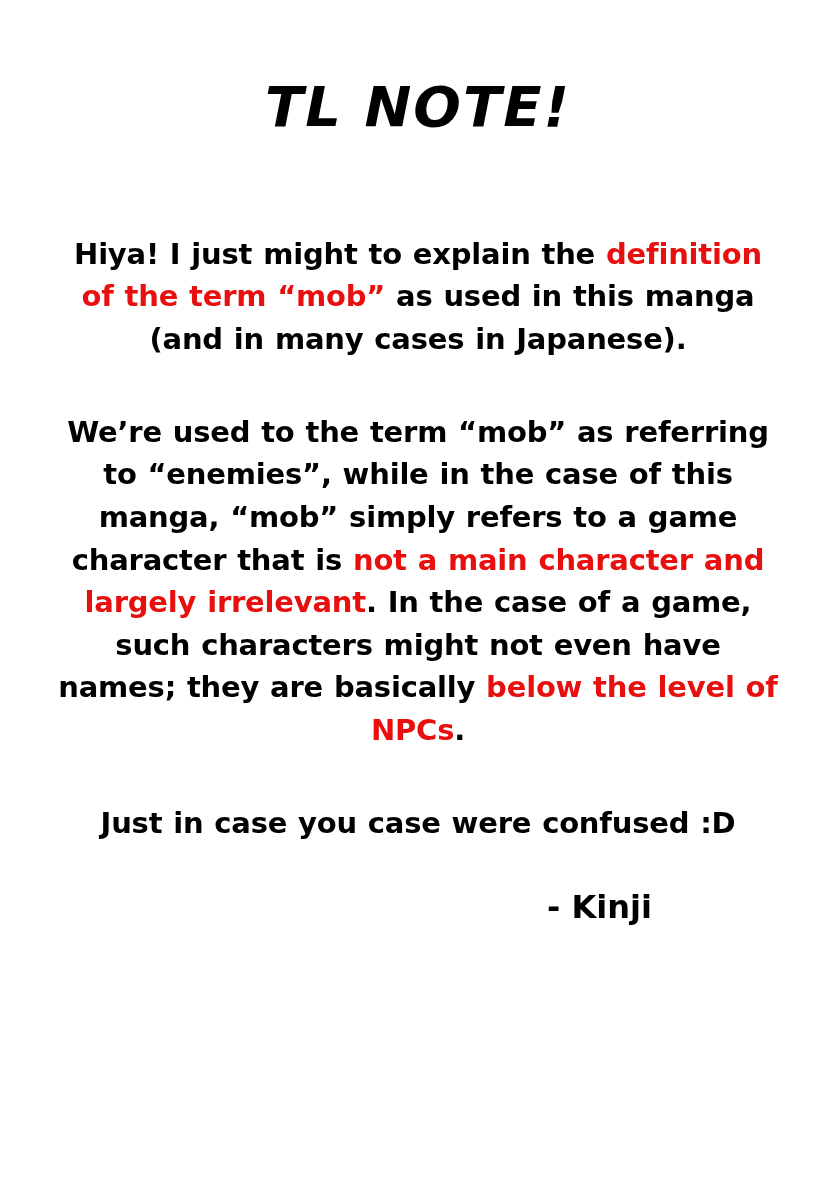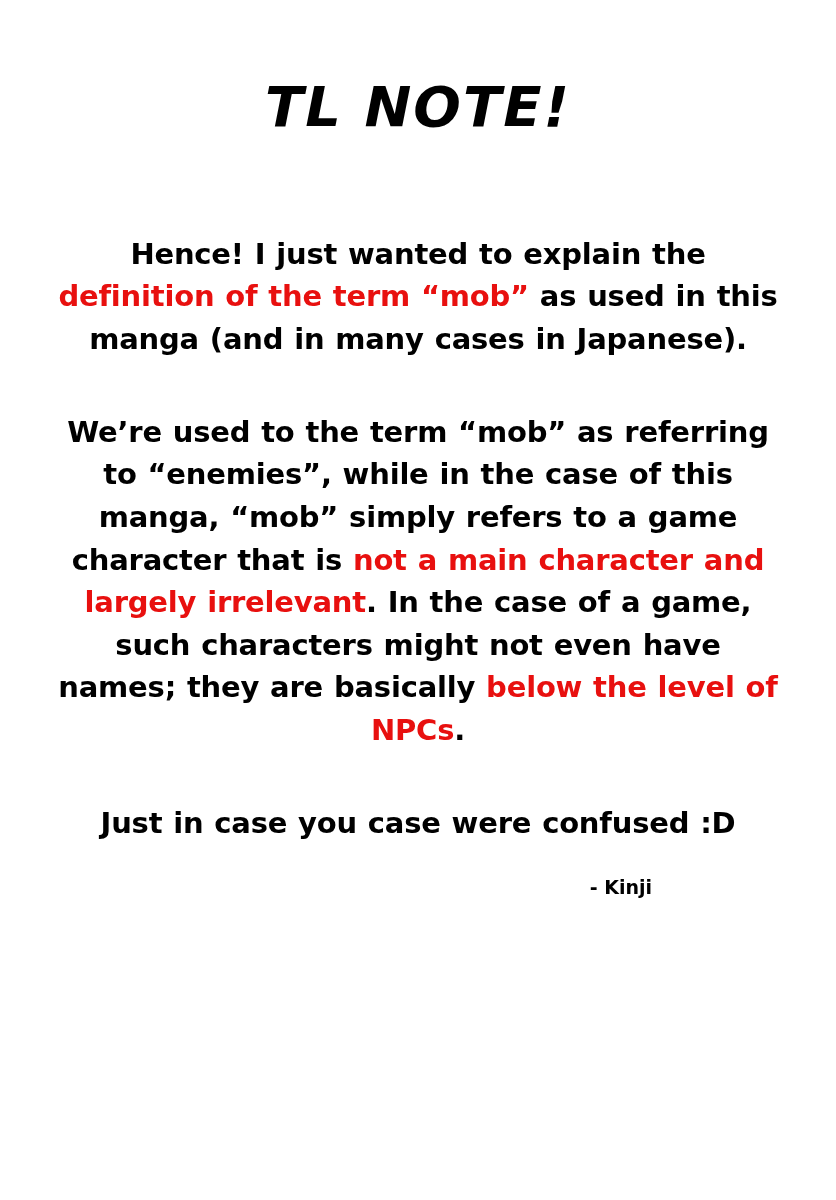--- a/index.html
+++ b/index.html
@@ -45,25 +45,25 @@
     letter-spacing: -0.2px;
     margin: 0;
     text-align: center;
     word-spacing: 1px;
   }
   .p1 { margin-top: 96px; }
   .p2 { margin-top: 50px; }
   .p3 { margin-top: 52px; }
   .p4 { margin-top: 50px; }
   .sig {
-    margin-top: 32px;
+    margin-top: 44px;
     text-align: right;
     padding-right: 126px;
     font-family: "DejaVu Sans", sans-serif;
-    font-size: 19px;
+    font-size: 32px;
     font-weight: 600;
   }
   .hl {
     color: #e8100f;
   }
   .hl-b {
     color: #e8100f;
     font-weight: 700;
   }
   span.seg { white-space: normal; }
@@ -71,21 +71,21 @@
 </head>
 <body>
 
 <div class="page">
 
   <h1 class="title">TL NOTE!</h1>
 
   <div class="body-block">
 
     <p class="para p1">
-      <span class="seg">Hence! I just wanted to explain the </span><span class="seg hl-b">definition of the term “mob”</span><span class="seg"> as used in this manga (and in many cases in Japanese).</span>
+      <span class="seg">Hiya! I just might to explain the </span><span class="seg hl-b">definition of the term “mob”</span><span class="seg"> as used in this manga (and in many cases in Japanese).</span>
     </p>
 
     <p class="para p2">
       <span class="seg">We’re used to the term “mob” as referring to “enemies”, while in the case of this manga, “mob” simply refers to a game character that is </span><span class="seg hl">not a main character and largely irrelevant</span><span class="seg">. In the case of a game, such characters might not even have names; they are basically </span><span class="seg hl">below the level of NPCs</span><span class="seg">.</span>
     </p>
 
 
     <p class="para p4">
       <span class="seg">Just in case you case were confused :D</span>
     </p>

